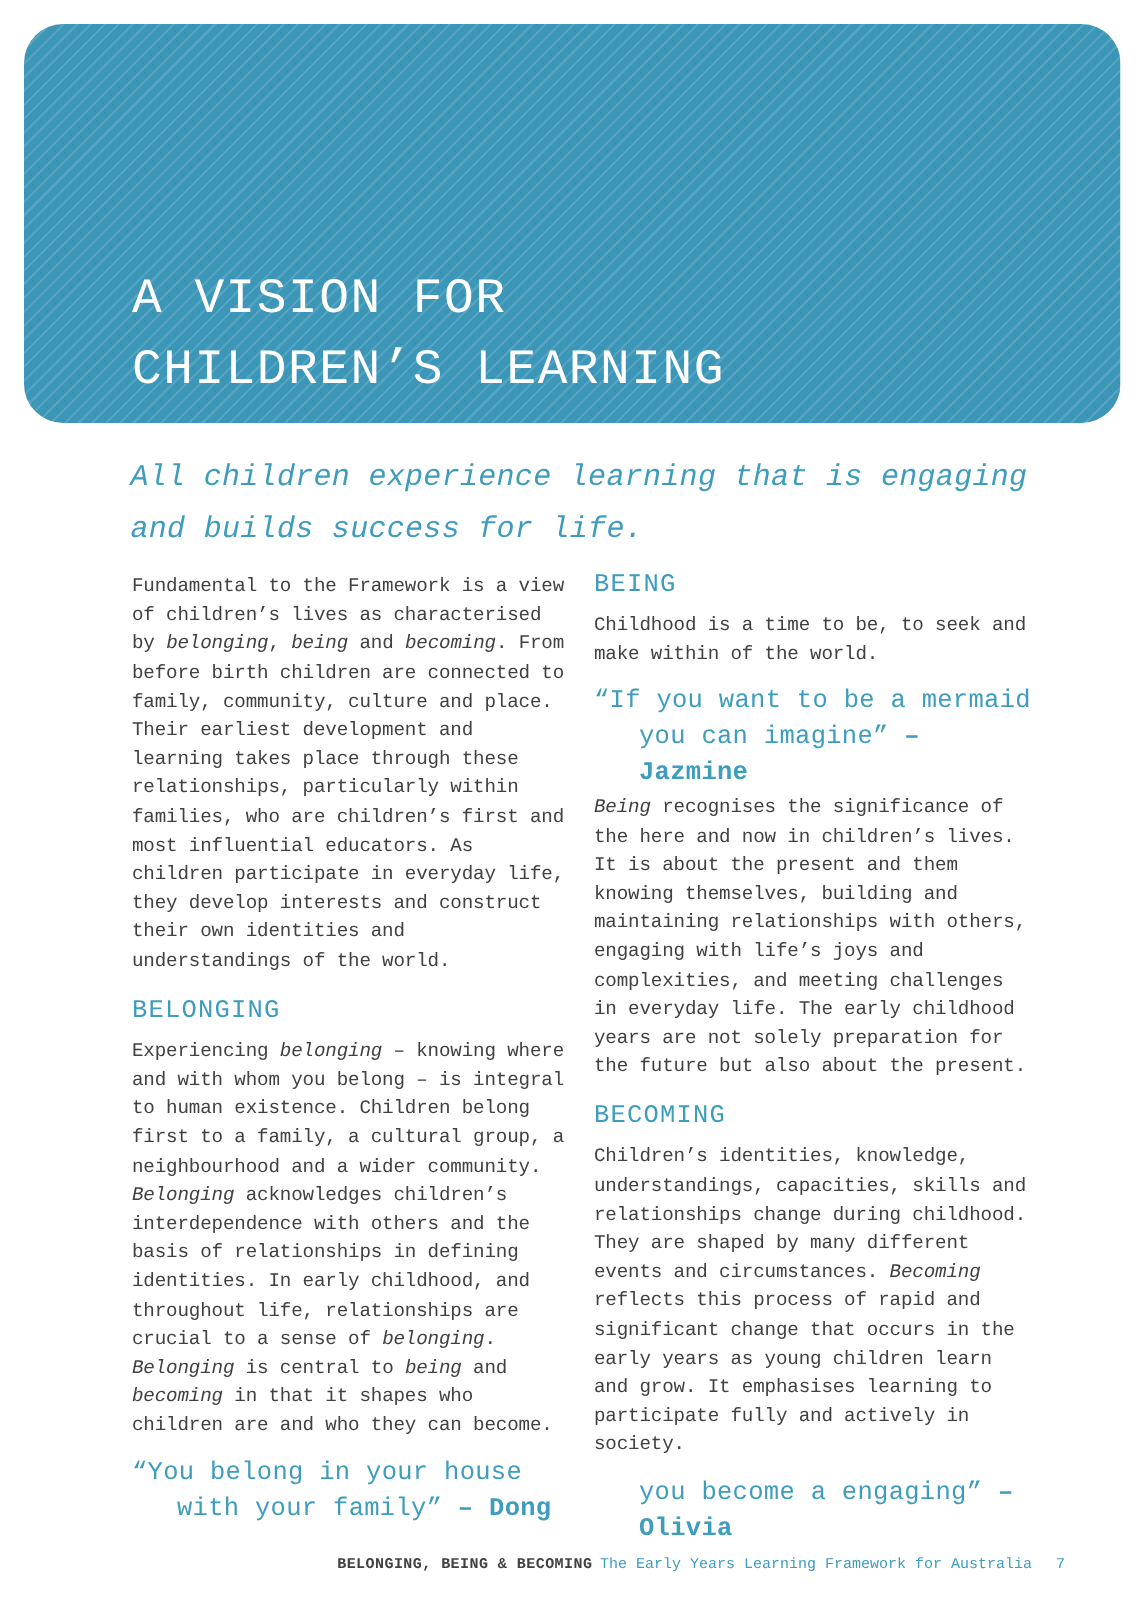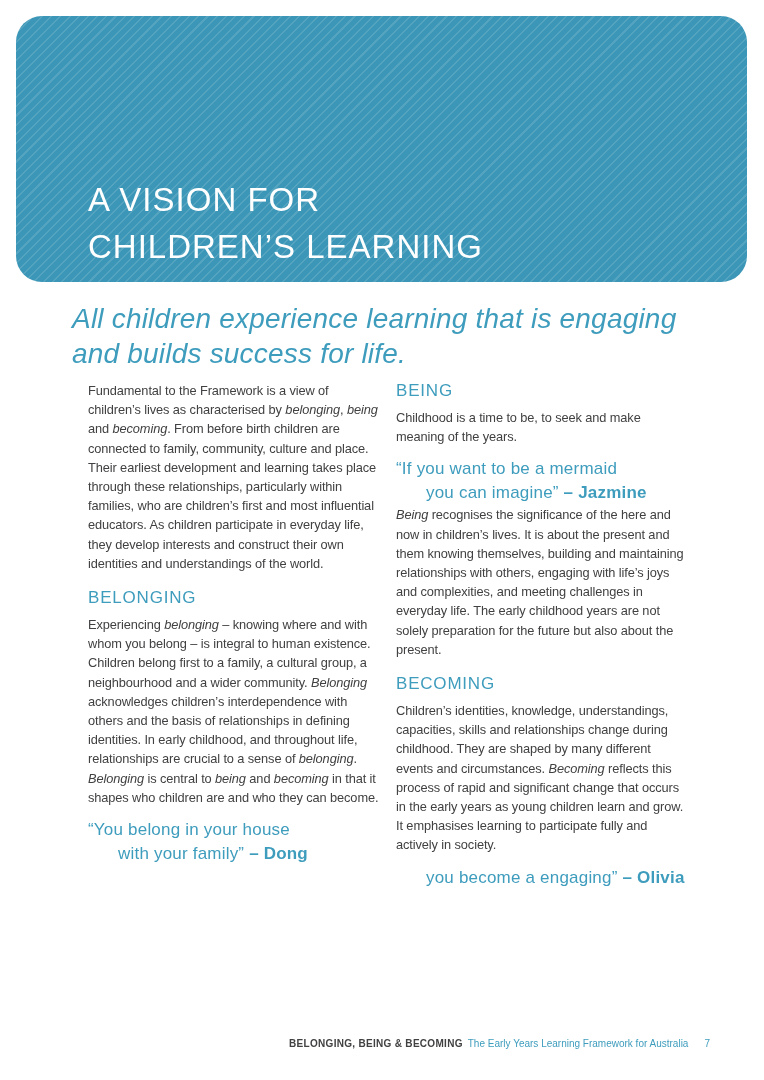--- a/index.html
+++ b/index.html
@@ -9,40 +9,40 @@
     --stripe:rgba(255,255,255,0.13);
   }
   *{box-sizing:border-box;}
   html,body{margin:0;padding:0;background:#ffffff;}
   body{
     width:764px;height:1080px;
     font-family:"Liberation Sans", sans-serif;
     color:var(--body);
   }
   .page{
-    position:relative;width:764px;height:1069px;background:#ffffff;overflow:hidden;
+    position:relative;width:764px;height:1069px;background:#ffffff;overflow:hidden;font-family:Liberation Mono, monospace;
   }
   
   .banner{
     position:absolute;left:16px;top:16px;width:731px;height:266px;
     border-radius:26px;
     background-color:var(--banner);
     background-image:repeating-linear-gradient(135deg, transparent 0px, transparent 5px, var(--stripe) 5px, var(--stripe) 6.5px);
   }
   .banner-title{
     position:absolute;left:72px;top:160px;
     color:#ffffff;
     font-size:33px;line-height:47px;font-weight:400;letter-spacing:1px;
   }
   
   .subtitle{
-    position:absolute;left:72px;top:301px;
+    position:absolute;left:87px;top:301px;
     color:var(--teal);
     font-style:italic;
-    font-size:28px;line-height:35px;letter-spacing:0.2px;
+    font-size:20px;line-height:35px;letter-spacing:0.2px;
   }
   
   .columns{
     position:absolute;left:88px;top:381px;width:600px;
     display:flex;gap:16px;
   }
   .col{width:292px;}
   .body-text{
     margin:0;
     font-size:12.8px;line-height:19.2px;letter-spacing:-0.1px;
@@ -98,21 +98,21 @@
       <p class="body-text">Experiencing <em>belonging</em> – knowing where and with whom you belong – is integral to human existence. Children belong first to a family, a cultural group, a neighbourhood and a wider community. <em>Belonging</em> acknowledges children’s interdependence with others and the basis of relationships in defining identities. In early childhood, and throughout life, relationships are crucial to a sense of <em>belonging</em>. <em>Belonging</em> is central to <em>being</em> and <em>becoming</em> in that it shapes who children are and who they can become.</p>
 
       <div class="quote">
         <div class="q1">“You belong in your house</div>
         <div class="q2"><span>with your family” </span><strong>– Dong</strong></div>
       </div>
     </div>
 
     <div class="col">
       <h2 class="section-heading first">BEING</h2>
-      <p class="body-text">Childhood is a time to be, to seek and make meaning of the years.</p>
+      <p class="body-text">Childhood is a time to be, to seek and make within of the world.</p>
 
       <div class="quote">
         <div class="q1">“If you want to be a mermaid</div>
         <div class="q2"><span>you can imagine” </span><strong>– Jazmine</strong></div>
       </div>
 
       <p class="body-text para-gap"><em>Being</em> recognises the significance of the here and now in children’s lives. It is about the present and them knowing themselves, building and maintaining relationships with others, engaging with life’s joys and complexities, and meeting challenges in everyday life. The early childhood years are not solely preparation for the future but also about the present.</p>
 
       <h2 class="section-heading">BECOMING</h2>
       <p class="body-text">Children’s identities, knowledge, understandings, capacities, skills and relationships change during childhood. They are shaped by many different events and circumstances. <em>Becoming</em> reflects this process of rapid and significant change that occurs in the early years as young children learn and grow. It emphasises learning to participate fully and actively in society.</p>

